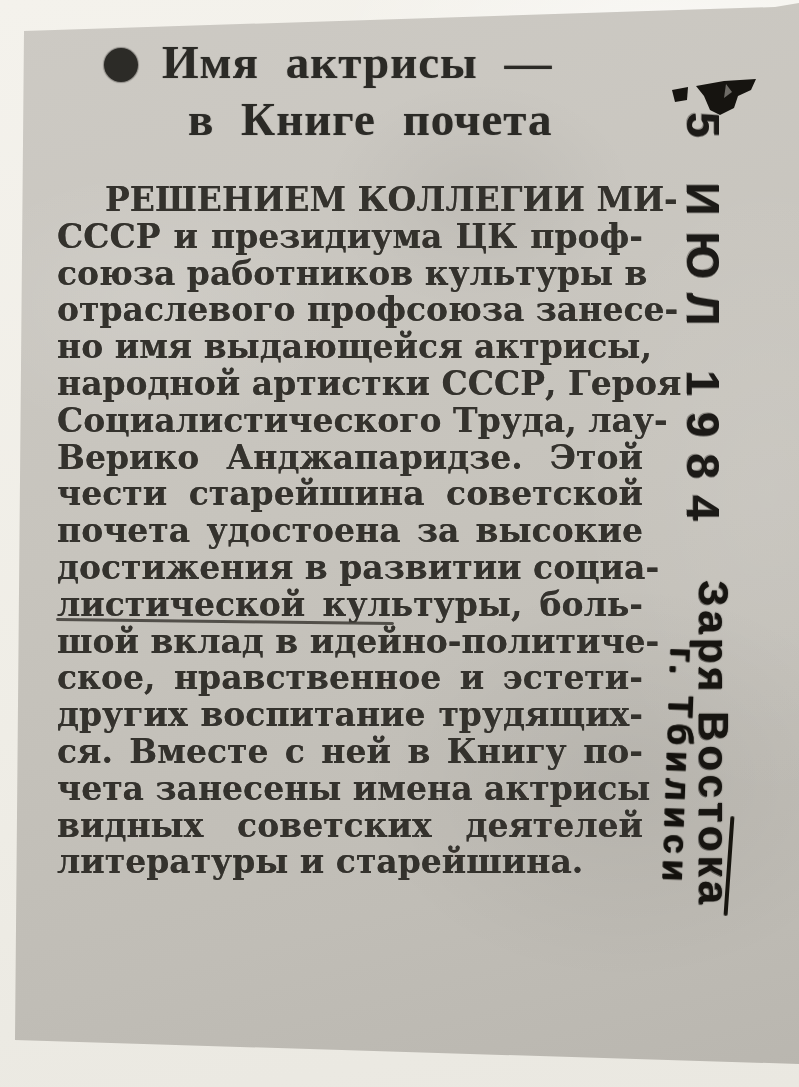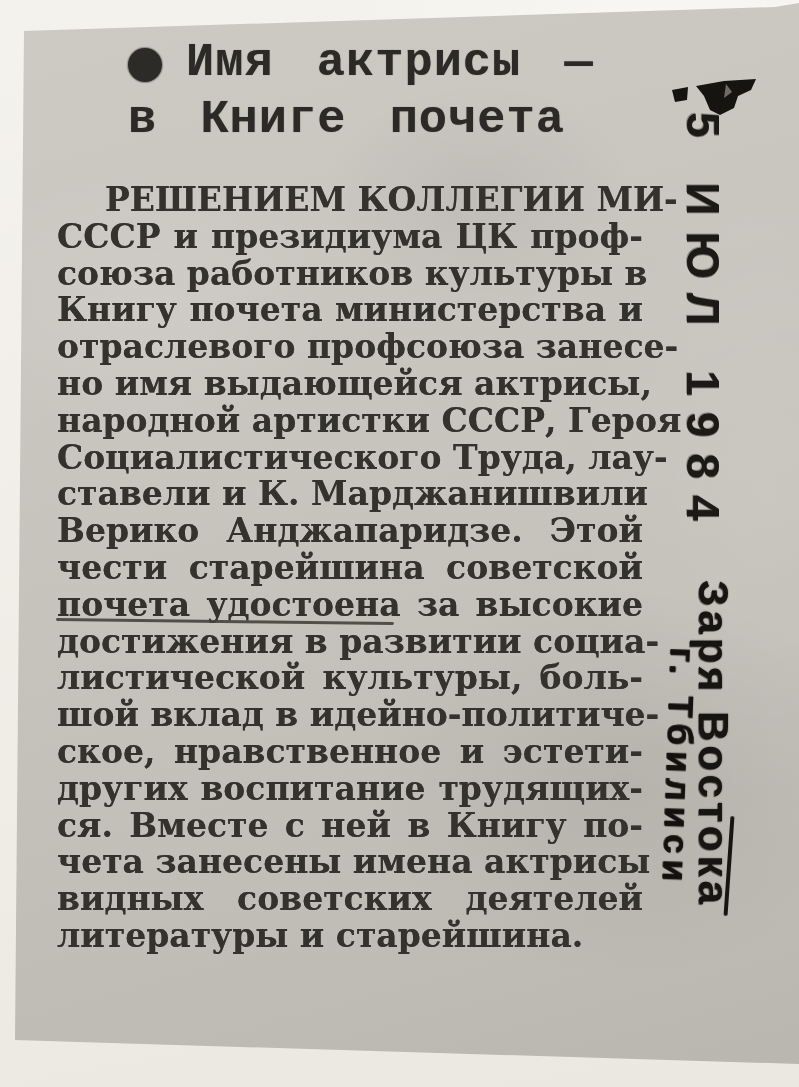--- a/index.html
+++ b/index.html
@@ -17,22 +17,22 @@
     background:
       radial-gradient(ellipse 320px 220px at 18% 28%, rgba(255,255,255,.10), transparent 62%),
       radial-gradient(ellipse 420px 320px at 78% 72%, rgba(0,0,0,.06), transparent 62%),
       radial-gradient(ellipse 260px 190px at 60% 18%, rgba(0,0,0,.05), transparent 60%),
       radial-gradient(ellipse 300px 500px at 96% 45%, rgba(255,255,255,.08), transparent 65%),
       linear-gradient(165deg,#cdcac4,#c7c4bd 45%,#c0bdb6 78%,#b9b6af);
     filter:drop-shadow(0 2px 2px rgba(60,55,45,.35));
   }
   
   .headline{
-    position:absolute;left:128px;top:34px;
-    color:#2b2a26;font-family:Liberation Mono, monospace;font-weight:bold;
+    position:absolute;left:104px;top:34px;
+    color:#2b2a26;font-family:Liberation Serif, serif;font-weight:bold;text-align:right;
   }
   .headline-row{display:flex;align-items:flex-start;}
   .bullet{
     width:34px;height:34px;border-radius:50%;background:#2c2b27;
     margin:14px 24px 0 0;flex:0 0 auto;
     box-shadow:0 0 1px 1px rgba(44,43,39,.4);
   }
   .h-line{
     font-size:47px;line-height:57px;letter-spacing:1px;word-spacing:14px;
     text-shadow:0 0 1px rgba(43,42,38,.55);
@@ -98,26 +98,24 @@
       <div class="bullet"></div>
       <div class="h-line">Имя актрисы —</div>
     </div>
     <div class="h-line">в Книге почета</div>
   </div>
 
   <div class="article">
       <div class="body-line indent">РЕШЕНИЕМ КОЛЛЕГИИ МИ-</div>
       <div class="body-line">СССР и президиума ЦК проф-</div>
       <div class="body-line">союза работников культуры в</div>
-      <div class="body-line">Книгу почета министерства и</div>
       <div class="body-line">отраслевого профсоюза занесе-</div>
       <div class="body-line">но имя выдающейся актрисы,</div>
       <div class="body-line">народной артистки СССР, Героя</div>
       <div class="body-line">Социалистического Труда, лау-</div>
-      <div class="body-line">ставели и К. Марджанишвили</div>
       <div class="body-line">Верико Анджапаридзе. Этой</div>
       <div class="body-line">чести старейшина советской</div>
       <div class="body-line">почета удостоена за высокие</div>
       <div class="body-line">достижения в развитии социа-</div>
       <div class="body-line">листической культуры, боль-</div>
       <div class="body-line">шой вклад в идейно-политиче-</div>
       <div class="body-line">ское, нравственное и эстети-</div>
       <div class="body-line">других воспитание трудящих-</div>
       <div class="body-line">ся. Вместе с ней в Книгу по-</div>
       <div class="body-line">чета занесены имена актрисы</div>

